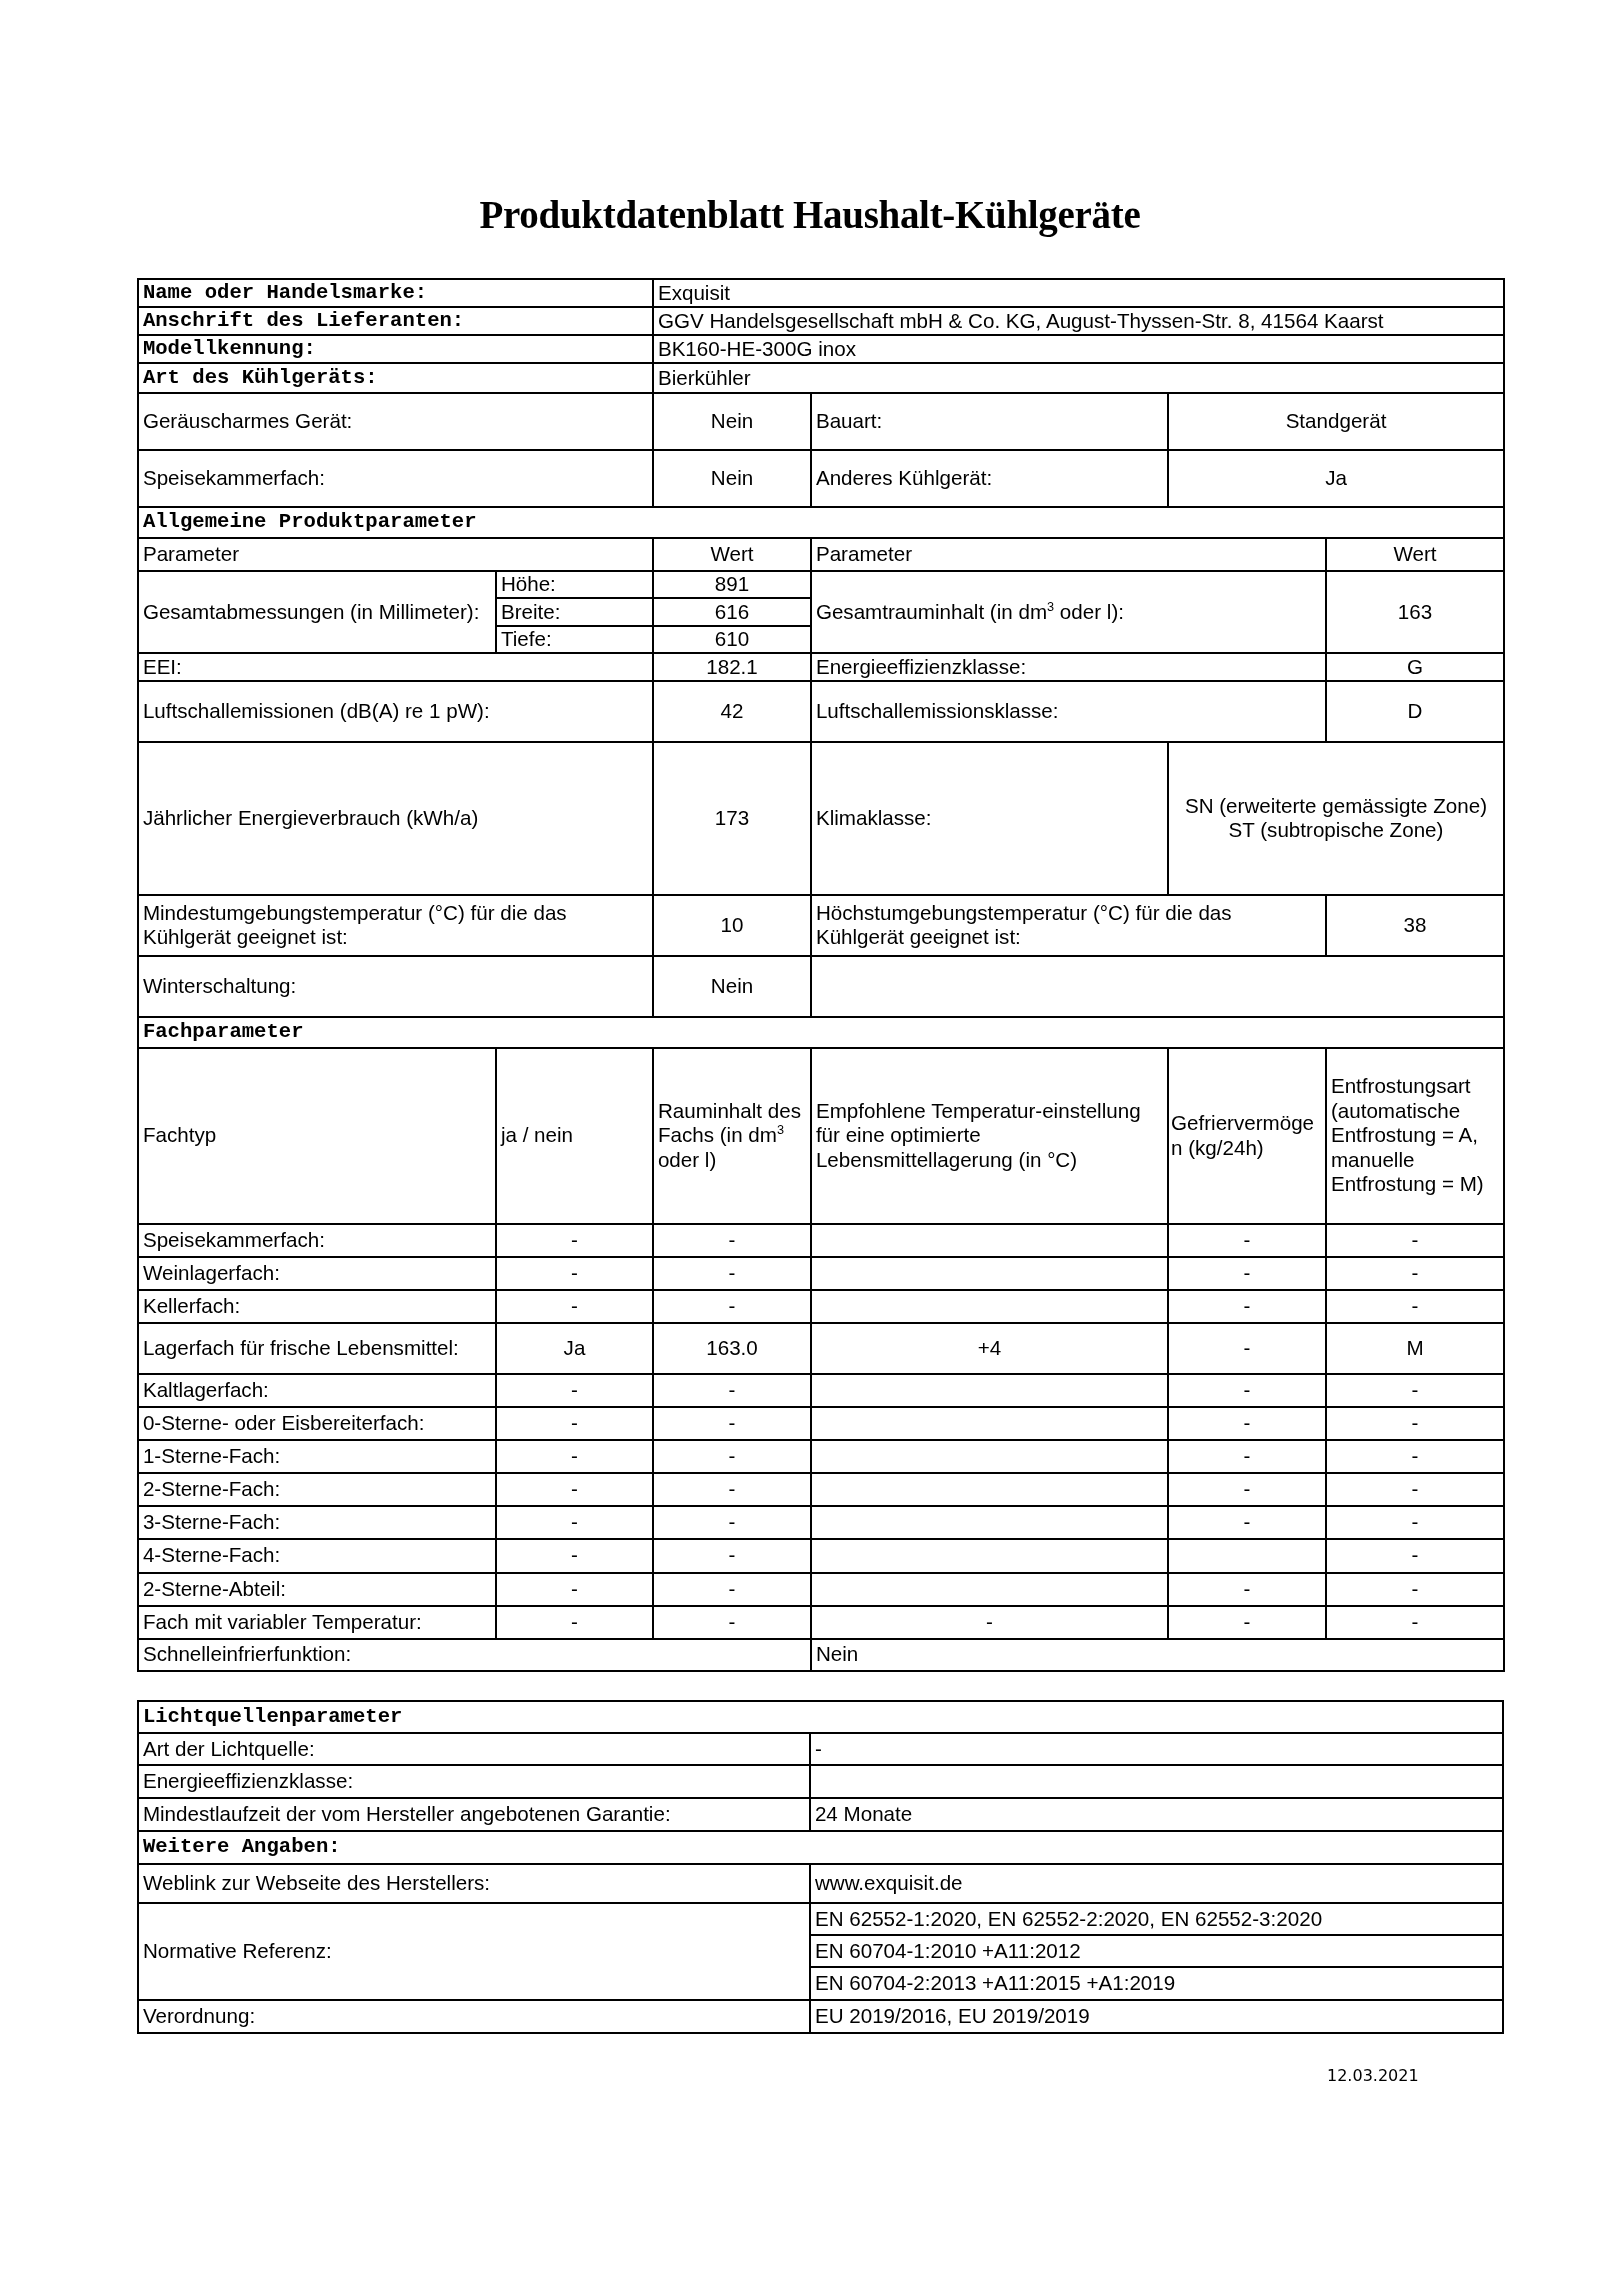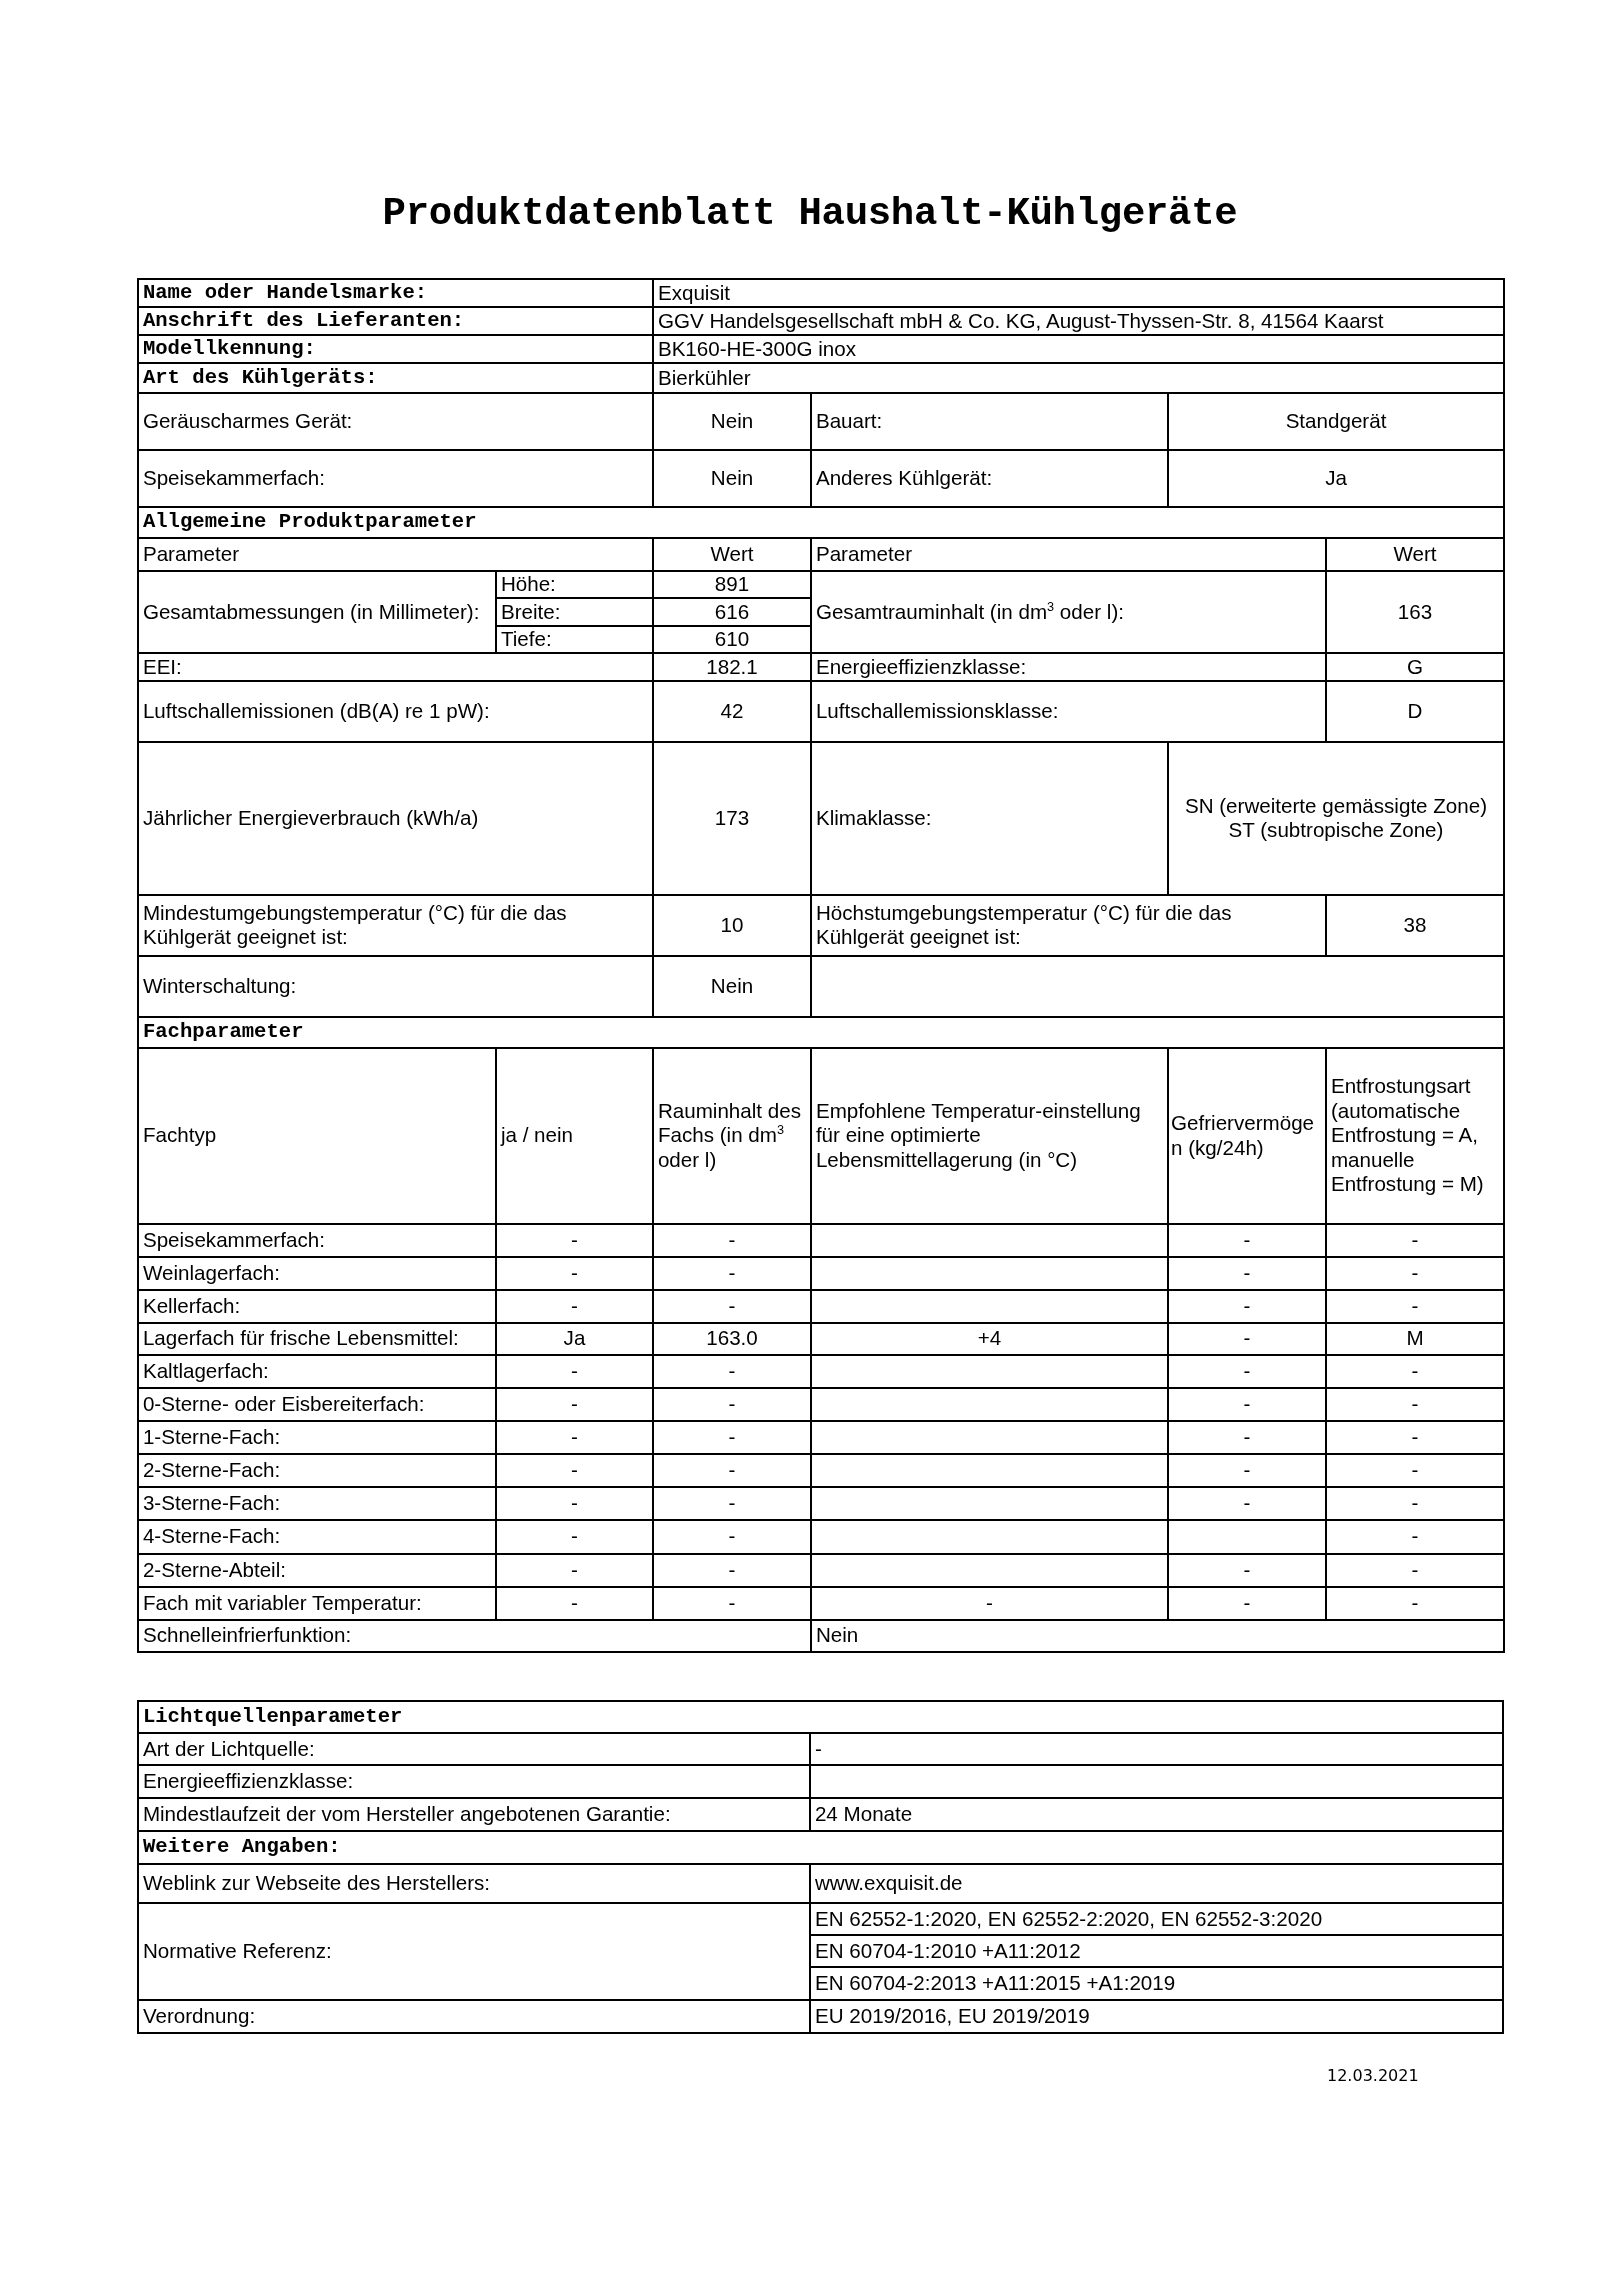--- a/index.html
+++ b/index.html
@@ -1,17 +1,17 @@
 <!DOCTYPE html>
 <html><head>
 <meta charset="utf-8">
 <style>
   html, body { margin:0; padding:0; background:#ffffff; }
   body { width:1620px; height:2293px; position:relative; font-family:"Liberation Sans", sans-serif; color:#000; }
-  .title { position:absolute; left:0; width:1620px; top:192px; text-align:center; font-family:Liberation Mono, monospace; font-weight:bold; font-size:39px; letter-spacing:-0.3px; }
+  .title { position:absolute; left:0; width:1620px; top:192px; text-align:center; font-family:Liberation Serif, serif; font-weight:bold; font-size:39px; letter-spacing:-0.3px; }
   table { position:absolute; left:137px; width:1365px; border-collapse:collapse; table-layout:fixed; font-size:20.6px; }
   td { border:2px solid #000; padding:0 3.9px; vertical-align:middle; line-height:24.5px; overflow:hidden; white-space:nowrap; }
   td.c { text-align:center; }
   td.b { font-weight:bold;font-family:Liberation Mono, monospace; }
   td.wrap { white-space:normal; }
   .t1 { top:278px; }
   .t2 { top:1700px; }
   .date { position:absolute; left:1327px; top:2066px; font-size:16px; font-family:"DejaVu Sans", sans-serif; }
   sup { font-size:12.7px; line-height:0; }
 </style>
@@ -144,21 +144,21 @@
         <td class="c">-</td>
       </tr>
       <tr style="height: 33px;">
         <td>Kellerfach:</td>
         <td class="c">-</td>
         <td class="c">-</td>
         <td class="c"></td>
         <td class="c">-</td>
         <td class="c">-</td>
       </tr>
-      <tr style="height: 32px; margin-left: 44px;">
+      <tr style="height: 51px; margin-left: 44px;">
         <td>Lagerfach für frische Lebensmittel:</td>
         <td class="c">Ja</td>
         <td class="c">163.0</td>
         <td class="c">+4</td>
         <td class="c">-</td>
         <td class="c">M</td>
       </tr>
       <tr style="height: 33px;">
         <td>Kaltlagerfach:</td>
         <td class="c">-</td>

